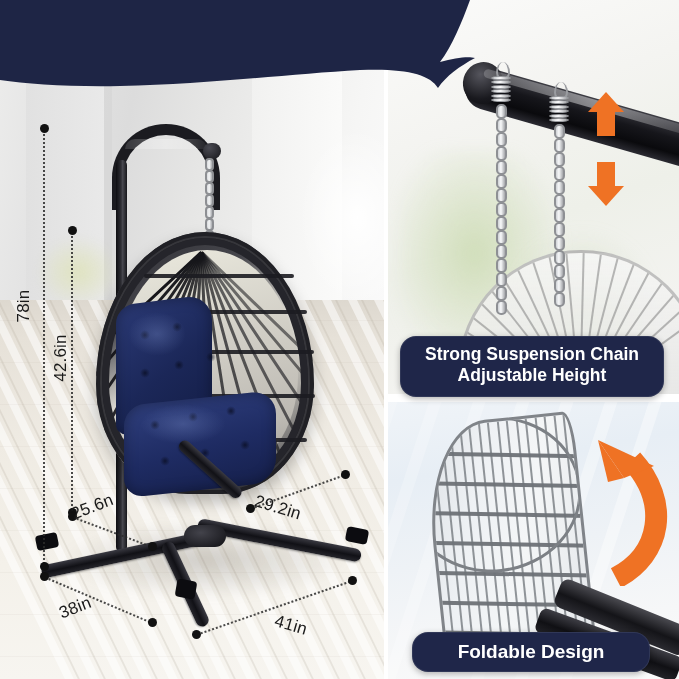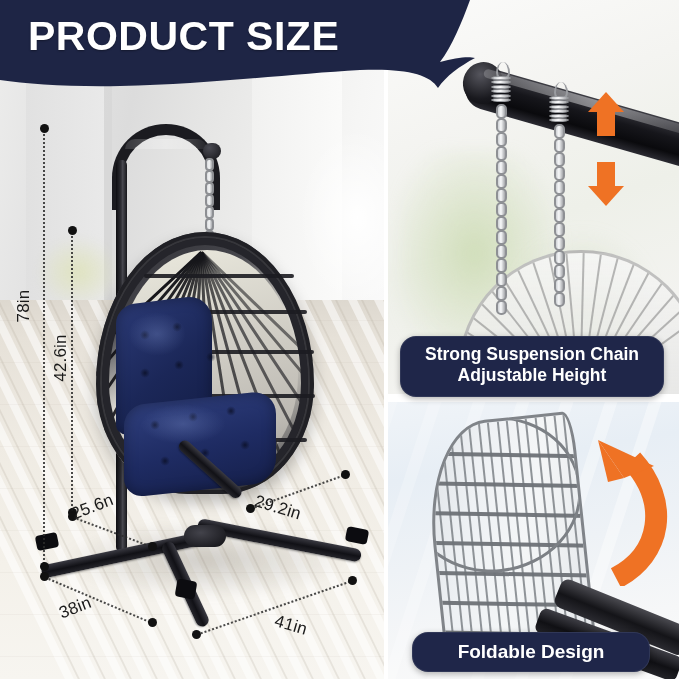--- a/index.html
+++ b/index.html
@@ -482,21 +482,20 @@
   </div>
 
   <div class="divider-v"></div>
   <div class="divider-h"></div>
 
   <svg id="banner-svg" width="679" height="100" style="position:absolute;left:0;top:0;">
     <path d="M0,0 L470,0 C462,22 452,46 440,62 C455,58 468,56 475,58
              C460,66 446,76 438,88 C430,74 404,68 360,70
              C290,74 210,84 120,86 C70,87 28,84 0,80 Z" fill="#1e2545"></path>
   </svg>
-  <div class="banner-title">PRODUCT SIZE</div>
 
   <div class="badge" id="badge-fold">Foldable Design</div>
 
   <div class="badge" id="badge-chain">
     <div>Strong Suspension Chain</div>
     <div>Adjustable Height</div>
   </div>
 
 </div>
 

